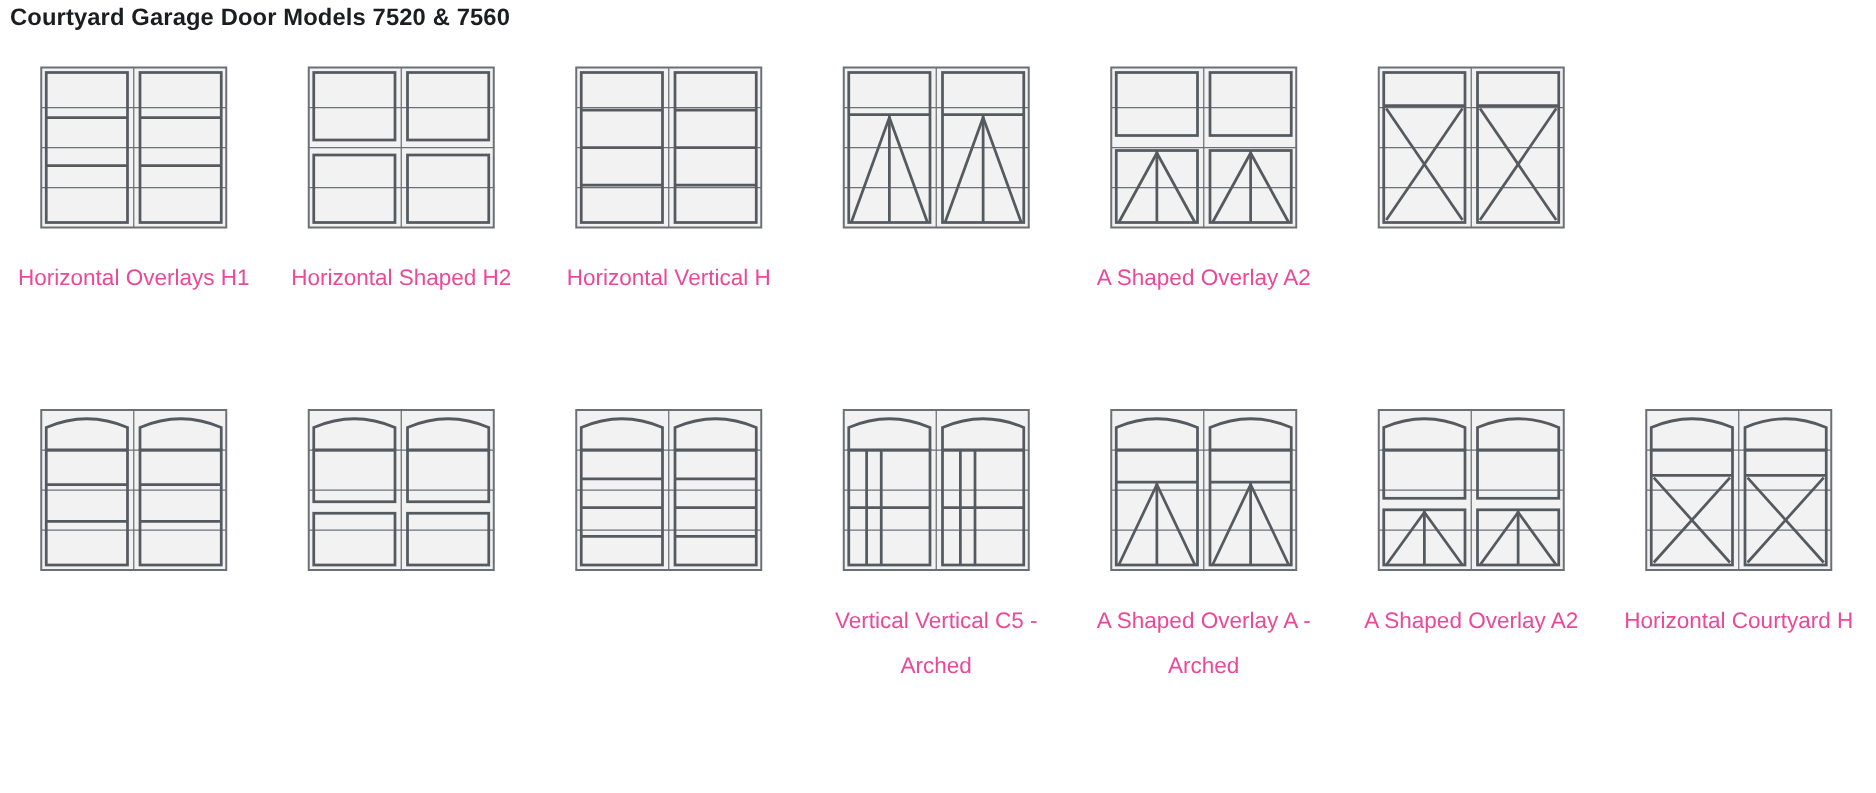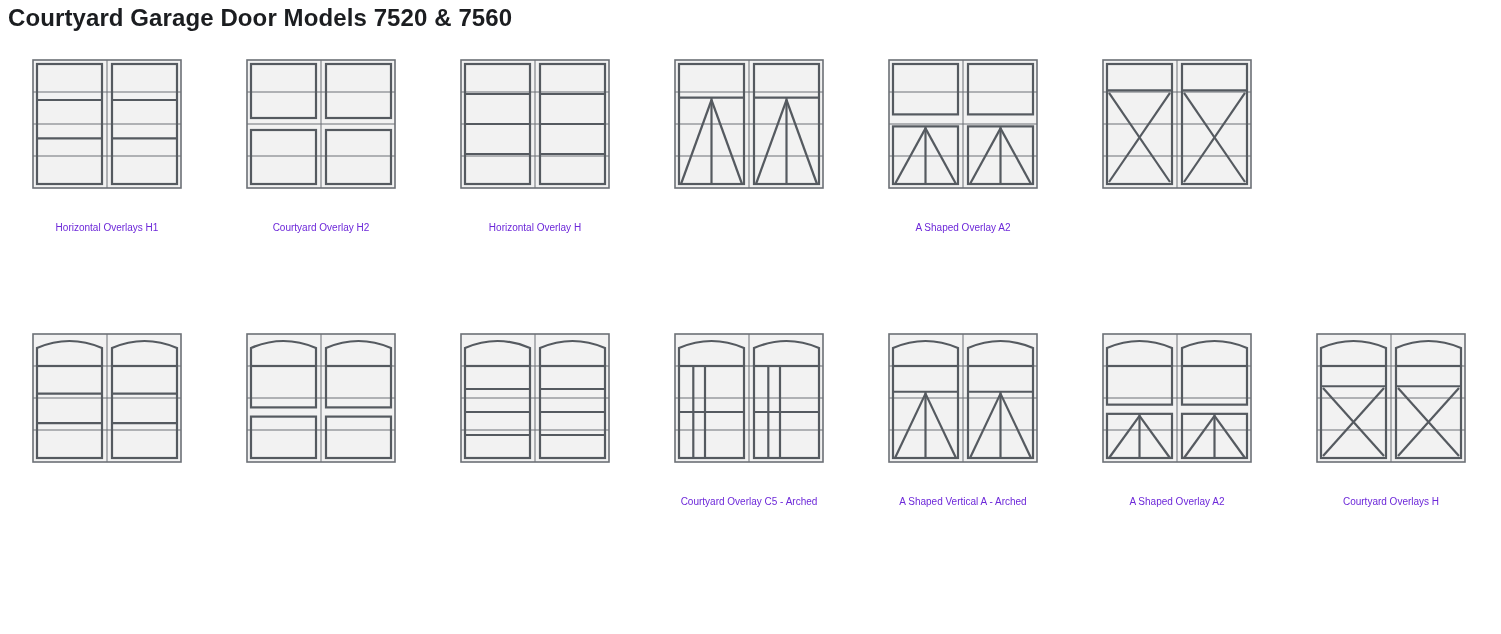--- a/index.html
+++ b/index.html
@@ -8,21 +8,21 @@
   }
   body {
     width: 1501px;
     height: 634px;
     background: #ffffff;
     font-family: "Liberation Sans", sans-serif;
     color: #3c4045;
     overflow: hidden;
   }
   #page-title {
-    font-size: 24px;
+    font-size: 19px;
     font-weight: bold;
     color: #1b1d20;
     padding: 4px 0 0 8px;
     letter-spacing: 0.1px;
   }
   .grid {
     display: grid;
     grid-template-columns: repeat(7, 214px);
     margin-top: 22px;
   }
@@ -38,24 +38,24 @@
   }
   .art {
     width: 160px;
     height: 140px;
     display: flex;
     align-items: center;
     justify-content: center;
   }
   .caption {
     margin-top: 16px;
-    font-size: 10px;
+    font-size: 18px;
     line-height: 36px;
     text-align: center;
-    color: #6d28d9;
+    color: #ec4899;
     width: 200px;
   }
   svg { display: block; }
 </style>
 </head>
 <body>
 
 <div id="page-title">Courtyard Garage Door Models 7520 &amp; 7560</div>
 
 <div class="grid row1" id="row1">
@@ -88,21 +88,21 @@
             <line x1="6" y1="70" x2="154" y2="70" stroke="#6c7076" stroke-width="1"></line>
             <line x1="6" y1="102" x2="154" y2="102" stroke="#6c7076" stroke-width="1"></line>
             <line x1="80" y1="6" x2="80" y2="134" stroke="#6c7076" stroke-width="1"></line>
             <rect x="10" y="10" width="65" height="54" fill="none" stroke="#555a60" stroke-width="2.2"></rect>
             <rect x="10" y="76" width="65" height="54" fill="none" stroke="#555a60" stroke-width="2.2"></rect>
             <rect x="85" y="10" width="65" height="54" fill="none" stroke="#555a60" stroke-width="2.2"></rect>
             <rect x="85" y="76" width="65" height="54" fill="none" stroke="#555a60" stroke-width="2.2"></rect>
           </g>
         </svg>
       </div>
-      <div class="caption">Courtyard Overlay H2</div>
+      <div class="caption">Horizontal Shaped H2</div>
     </div>
     <div class="cell">
       <div class="art">
         <svg width="160" height="140" viewBox="0 0 160 140">
           <g>
             <rect x="6" y="6" width="148" height="128" fill="#f2f2f2" stroke="#6c7076" stroke-width="1.6"></rect>
             <line x1="6" y1="38" x2="154" y2="38" stroke="#6c7076" stroke-width="1"></line>
             <line x1="6" y1="70" x2="154" y2="70" stroke="#6c7076" stroke-width="1"></line>
             <line x1="6" y1="102" x2="154" y2="102" stroke="#6c7076" stroke-width="1"></line>
             <line x1="80" y1="6" x2="80" y2="134" stroke="#6c7076" stroke-width="1"></line>
@@ -110,21 +110,21 @@
             <line x1="10" y1="40" x2="75" y2="40" stroke="#555a60" stroke-width="2.2"></line>
             <line x1="10" y1="70" x2="75" y2="70" stroke="#555a60" stroke-width="2.2"></line>
             <line x1="10" y1="100" x2="75" y2="100" stroke="#555a60" stroke-width="2.2"></line>
             <rect x="85" y="10" width="65" height="120" fill="none" stroke="#555a60" stroke-width="2.2"></rect>
             <line x1="85" y1="40" x2="150" y2="40" stroke="#555a60" stroke-width="2.2"></line>
             <line x1="85" y1="70" x2="150" y2="70" stroke="#555a60" stroke-width="2.2"></line>
             <line x1="85" y1="100" x2="150" y2="100" stroke="#555a60" stroke-width="2.2"></line>
           </g>
         </svg>
       </div>
-      <div class="caption">Horizontal Overlay H</div>
+      <div class="caption">Horizontal Vertical H</div>
     </div>
     <div class="cell">
       <div class="art">
         <svg width="160" height="140" viewBox="0 0 160 140">
           <g>
             <rect x="6" y="6" width="148" height="128" fill="#f2f2f2" stroke="#6c7076" stroke-width="1.6"></rect>
             <line x1="6" y1="38" x2="154" y2="38" stroke="#6c7076" stroke-width="1"></line>
             <line x1="6" y1="70" x2="154" y2="70" stroke="#6c7076" stroke-width="1"></line>
             <line x1="6" y1="102" x2="154" y2="102" stroke="#6c7076" stroke-width="1"></line>
             <line x1="80" y1="6" x2="80" y2="134" stroke="#6c7076" stroke-width="1"></line>
@@ -275,21 +275,21 @@
             <line x1="10" y1="84" x2="75" y2="84" stroke="#555a60" stroke-width="2.2"></line>
             <path d="M85,38 L85,20 Q117.5,6 150,20 L150,38" fill="none" stroke="#555a60" stroke-width="2.2"></path>
             <line x1="85" y1="38" x2="150" y2="38" stroke="#555a60" stroke-width="2.2"></line>
             <rect x="85" y="38" width="65" height="92" fill="none" stroke="#555a60" stroke-width="2.2"></rect>
             <line x1="99.3" y1="38" x2="99.3" y2="130" stroke="#555a60" stroke-width="2.2"></line>
             <line x1="111" y1="38" x2="111" y2="130" stroke="#555a60" stroke-width="2.2"></line>
             <line x1="85" y1="84" x2="150" y2="84" stroke="#555a60" stroke-width="2.2"></line>
           </g>
         </svg>
       </div>
-      <div class="caption">Courtyard Overlay C5 - Arched</div>
+      <div class="caption">Vertical Vertical C5 - Arched</div>
     </div>
     <div class="cell">
       <div class="art">
         <svg width="160" height="140" viewBox="0 0 160 140">
           <g>
             <rect x="6" y="6" width="148" height="128" fill="#f2f2f2" stroke="#6c7076" stroke-width="1.6"></rect>
             <line x1="6" y1="38" x2="154" y2="38" stroke="#6c7076" stroke-width="1"></line>
             <line x1="6" y1="70" x2="154" y2="70" stroke="#6c7076" stroke-width="1"></line>
             <line x1="6" y1="102" x2="154" y2="102" stroke="#6c7076" stroke-width="1"></line>
             <line x1="80" y1="6" x2="80" y2="134" stroke="#6c7076" stroke-width="1"></line>
@@ -303,21 +303,21 @@
             <path d="M85,38 L85,20 Q117.5,6 150,20 L150,38" fill="none" stroke="#555a60" stroke-width="2.2"></path>
             <line x1="85" y1="38" x2="150" y2="38" stroke="#555a60" stroke-width="2.2"></line>
             <rect x="85" y="38" width="65" height="92" fill="none" stroke="#555a60" stroke-width="2.2"></rect>
             <line x1="85" y1="63.760000000000005" x2="150" y2="63.760000000000005" stroke="#555a60" stroke-width="2.2"></line>
             <line x1="117.5" y1="63.760000000000005" x2="117.5" y2="130" stroke="#555a60" stroke-width="2.2"></line>
             <line x1="87" y1="130" x2="117.5" y2="65.6" stroke="#555a60" stroke-width="2.2"></line>
             <line x1="148" y1="130" x2="117.5" y2="65.6" stroke="#555a60" stroke-width="2.2"></line>
           </g>
         </svg>
       </div>
-      <div class="caption">A Shaped Vertical A - Arched</div>
+      <div class="caption">A Shaped Overlay A - Arched</div>
     </div>
     <div class="cell">
       <div class="art">
         <svg width="160" height="140" viewBox="0 0 160 140">
           <g>
             <rect x="6" y="6" width="148" height="128" fill="#f2f2f2" stroke="#6c7076" stroke-width="1.6"></rect>
             <line x1="6" y1="38" x2="154" y2="38" stroke="#6c7076" stroke-width="1"></line>
             <line x1="6" y1="70" x2="154" y2="70" stroke="#6c7076" stroke-width="1"></line>
             <line x1="6" y1="102" x2="154" y2="102" stroke="#6c7076" stroke-width="1"></line>
             <line x1="80" y1="6" x2="80" y2="134" stroke="#6c7076" stroke-width="1"></line>
@@ -357,15 +357,15 @@
             <line x1="73" y1="60.08" x2="12" y2="128" stroke="#555a60" stroke-width="2.2"></line>
             <path d="M85,38 L85,20 Q117.5,6 150,20 L150,38" fill="none" stroke="#555a60" stroke-width="2.2"></path>
             <line x1="85" y1="38" x2="150" y2="38" stroke="#555a60" stroke-width="2.2"></line>
             <rect x="85" y="38" width="65" height="92" fill="none" stroke="#555a60" stroke-width="2.2"></rect>
             <line x1="85" y1="58.239999999999995" x2="150" y2="58.239999999999995" stroke="#555a60" stroke-width="2.2"></line>
             <line x1="87" y1="60.08" x2="148" y2="128" stroke="#555a60" stroke-width="2.2"></line>
             <line x1="148" y1="60.08" x2="87" y2="128" stroke="#555a60" stroke-width="2.2"></line>
           </g>
         </svg>
       </div>
-      <div class="caption">Courtyard Overlays H</div>
+      <div class="caption">Horizontal Courtyard H</div>
     </div>
   </div>
 
 </body></html>

